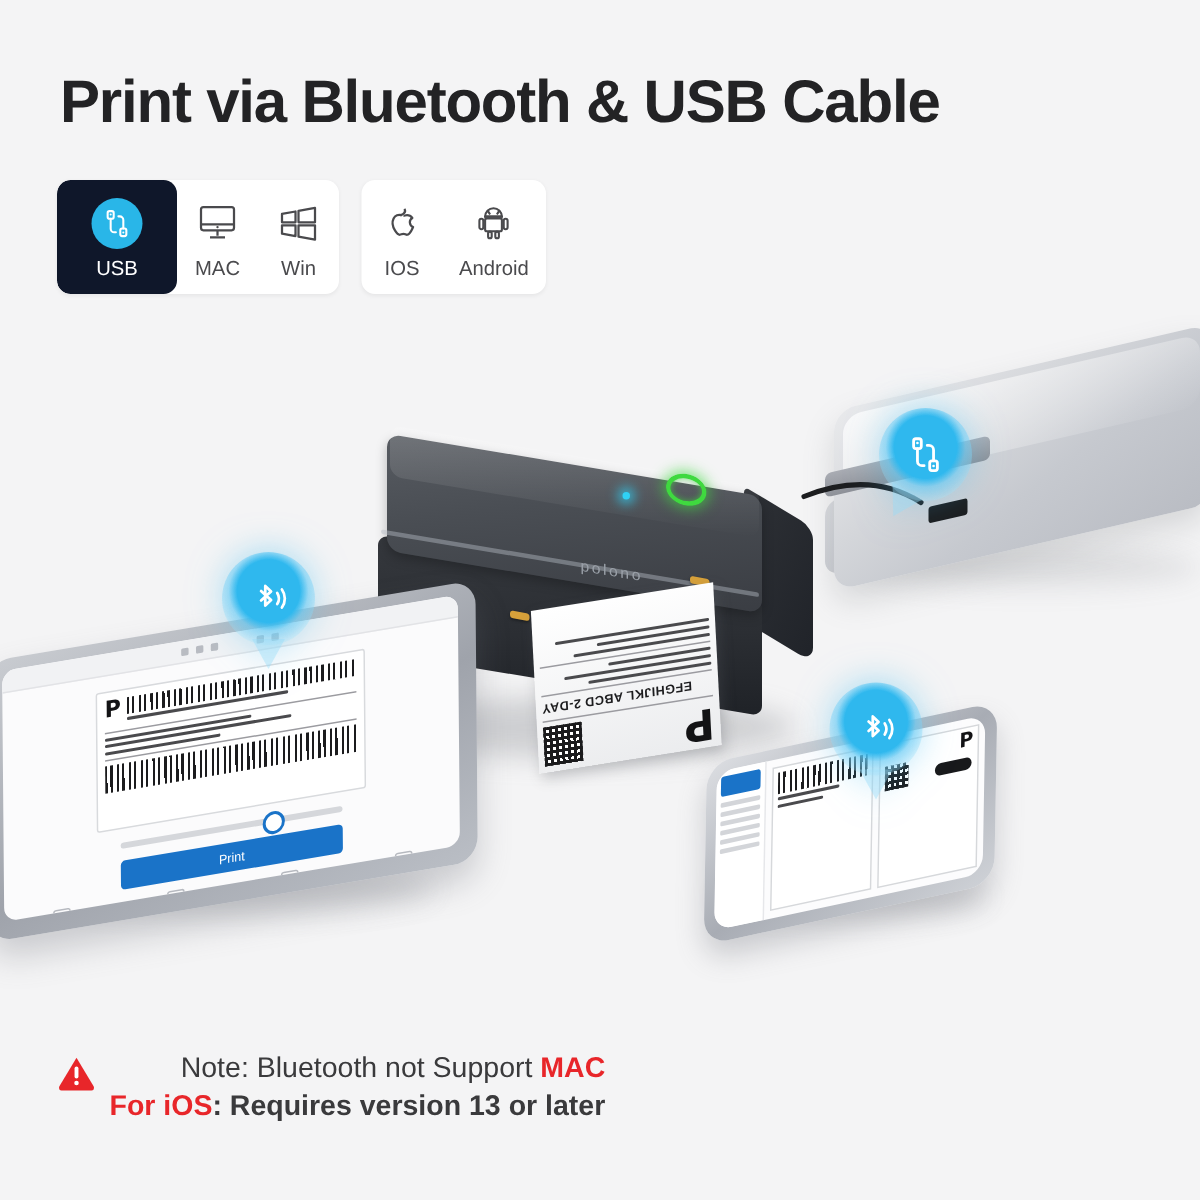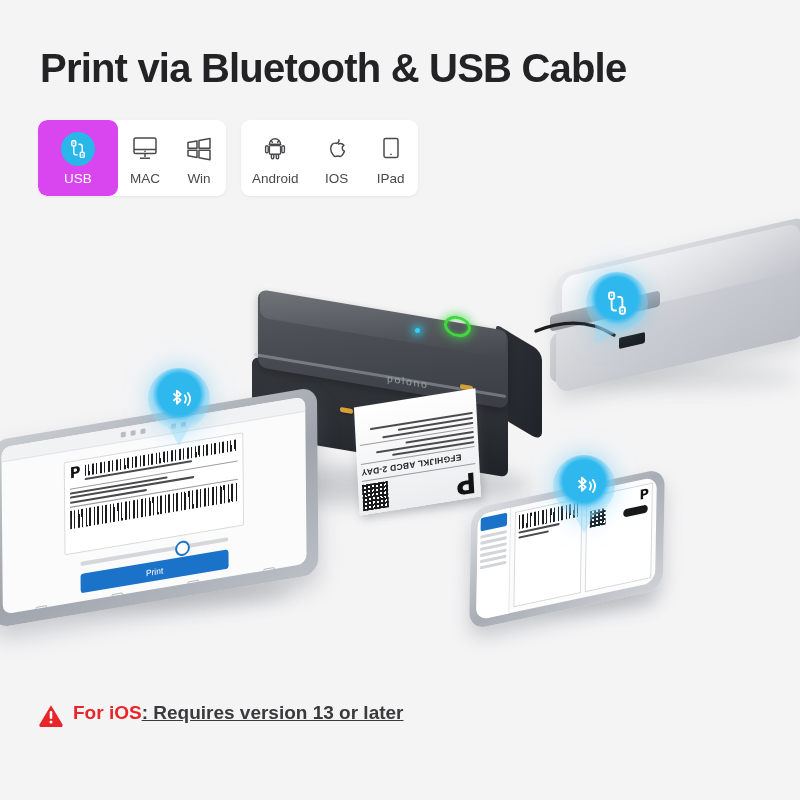--- a/index.html
+++ b/index.html
@@ -23,21 +23,21 @@
   .groups{position:absolute;left:38px;top:120px;display:flex;align-items:stretch;}
   .group{
     background:#ffffff;border-radius:9px;display:flex;align-items:stretch;
     box-shadow:0 1px 3px rgba(0,0,0,.06);overflow:hidden;height:76px;
   }
   .group.g2{margin-left:15px;}
   .tile{
     display:flex;flex-direction:column;align-items:center;justify-content:center;
     padding:0 11px;min-width:54px;box-sizing:border-box;
   }
-  .tile.active{background:#d946ef;border-radius:9px;min-width:80px;}
+  .tile.active{background:#0f172a;border-radius:9px;min-width:80px;}
   .tile .ico{height:38px;display:flex;align-items:center;justify-content:center;}
   .tile .lbl{
     font-size:13.5px;color:#4a4a4d;margin-top:3px;white-space:nowrap;
   }
   .tile.active .lbl{color:#ffffff;font-size:13.5px;}
   .circ{
     width:34px;height:34px;border-radius:50%;background:#29b6e8;
     display:flex;align-items:center;justify-content:center;
   }
 
@@ -218,21 +218,21 @@
     width:0;height:0;border-left:11px solid transparent;border-right:11px solid transparent;
     border-top:20px solid rgba(150,220,248,.42);
   }
   .glow svg{position:relative;z-index:2;}
 
   
   .note{position:absolute;left:38px;top:700px;display:flex;align-items:flex-start;gap:9px;}
   .warn{flex:0 0 auto;margin-top:3px;}
   .note-txt{font-size:19px;line-height:1.32;color:#3a3a3c;}
   .red{color:#e8262a;font-weight:bold;}
-  .bold{font-weight:bold;text-decoration:underline;}
+  .bold{font-weight:bold;}
 </style>
 </head>
 <body>
 
 <div class="page">
 
   <div class="title">Print via Bluetooth &amp; USB Cable</div>
 
   <div class="groups">
 
@@ -274,58 +274,49 @@
             <path d="M4 15.2h9v7.2L4 20.8z"></path>
             <path d="M15 15.2h11v9.6l-11-2z"></path>
           </svg>
         </div>
         <div class="lbl">Win</div>
       </div>
     </div>
 
     <div class="group g2">
 
+
+      <div class="tile">
+        <div class="ico">
+          <svg width="28" height="28" viewBox="0 0 28 28" fill="none" stroke="#4a4a4d" stroke-width="1.5" stroke-linejoin="round">
+            <path d="M13.9 8.6c-2.2-1-4.6.2-5.5 2-1.1 2.2-.6 5.6 1 8.2 1 1.6 2 2.8 3.2 2.7.9-.1 1.3-.6 2.4-.6s1.4.6 2.4.6c1.2-.1 2.1-1.3 2.9-2.8.6-1.1.9-1.8 1.1-2.4-2.6-1-3-4.6-.5-6-.9-1.2-2.3-1.9-3.5-1.9-1 0-1.7.5-2.4.5"></path>
+            <path d="M15.6 4.2c.6.8.4 2.2-.3 3-.6.7-1.6 1.2-2.4 1.1"></path>
+          </svg>
+        </div>
+        <div class="lbl">IOS</div>
+      </div>
 
       <div class="tile">
         <div class="ico">
           <svg width="28" height="28" viewBox="0 0 28 28" fill="none" stroke="#4a4a4d" stroke-width="1.4" stroke-linecap="round">
             <path d="M8.4 9.4a5.6 5.6 0 0 1 11.2 0z"></path>
             <line x1="8.4" y1="9.4" x2="19.6" y2="9.4"></line>
             <rect x="8.4" y="10.6" width="11.2" height="8.6" rx="1.2"></rect>
             <rect x="4.6" y="10.8" width="2.6" height="7" rx="1.3"></rect>
             <rect x="20.8" y="10.8" width="2.6" height="7" rx="1.3"></rect>
             <rect x="10.4" y="19.4" width="2.4" height="4.4" rx="1.2"></rect>
             <rect x="15.2" y="19.4" width="2.4" height="4.4" rx="1.2"></rect>
             <path d="M10.2 5.6 11.4 7.4M17.8 5.6 16.6 7.4"></path>
             <circle cx="11.4" cy="7.3" r=".55" fill="#4a4a4d" stroke="none"></circle>
             <circle cx="16.6" cy="7.3" r=".55" fill="#4a4a4d" stroke="none"></circle>
           </svg>
         </div>
         <div class="lbl">Android</div>
       </div>
 
-      <div class="tile">
-        <div class="ico">
-          <svg width="28" height="28" viewBox="0 0 28 28" fill="none" stroke="#4a4a4d" stroke-width="1.5" stroke-linejoin="round">
-            <path d="M13.9 8.6c-2.2-1-4.6.2-5.5 2-1.1 2.2-.6 5.6 1 8.2 1 1.6 2 2.8 3.2 2.7.9-.1 1.3-.6 2.4-.6s1.4.6 2.4.6c1.2-.1 2.1-1.3 2.9-2.8.6-1.1.9-1.8 1.1-2.4-2.6-1-3-4.6-.5-6-.9-1.2-2.3-1.9-3.5-1.9-1 0-1.7.5-2.4.5"></path>
-            <path d="M15.6 4.2c.6.8.4 2.2-.3 3-.6.7-1.6 1.2-2.4 1.1"></path>
-          </svg>
-        </div>
-        <div class="lbl">IOS</div>
-      </div>
-
-      <div class="tile">
-        <div class="ico">
-          <svg width="26" height="28" viewBox="0 0 26 28" fill="none" stroke="#4a4a4d" stroke-width="1.5">
-            <rect x="6" y="3.4" width="14" height="19" rx="1.6"></rect>
-            <circle cx="13" cy="19.4" r=".8" fill="#4a4a4d" stroke="none"></circle>
-          </svg>
-        </div>
-        <div class="lbl">IPad</div>
-      </div>
 
     </div>
   </div>
 
   <div class="scene">
 
     <div class="floorshadow" style="left:240px;top:250px;width:290px;height:40px;"></div>
     <div class="floorshadow" style="left:10px;top:360px;width:280px;height:34px;opacity:.75;"></div>
     <div class="floorshadow" style="left:478px;top:370px;width:180px;height:26px;opacity:.7;"></div>
     <div class="floorshadow" style="left:575px;top:150px;width:225px;height:26px;opacity:.6;"></div>
@@ -477,18 +468,21 @@
   <div class="note">
     <div class="warn">
       <svg width="26" height="24" viewBox="0 0 26 24">
         <path d="M13 2.2 L24.4 21.2 a2.2 2.2 0 0 1-1.9 3.2 H3.5 a2.2 2.2 0 0 1-1.9-3.2 Z" fill="#e8262a"></path>
         <rect x="11.7" y="8" width="2.6" height="8" rx="1.3" fill="#fff"></rect>
         <circle cx="13" cy="19" r="1.5" fill="#fff"></circle>
       </svg>
     </div>
     <div class="note-txt">
       <div>
+        <span>Note: Bluetooth not Support </span><span class="red">MAC</span>
+      </div>
+      <div>
         <span class="red">For iOS</span><span class="bold">: Requires version 13 or later</span>
       </div>
     </div>
   </div>
 
 </div>
 
 </body></html>

